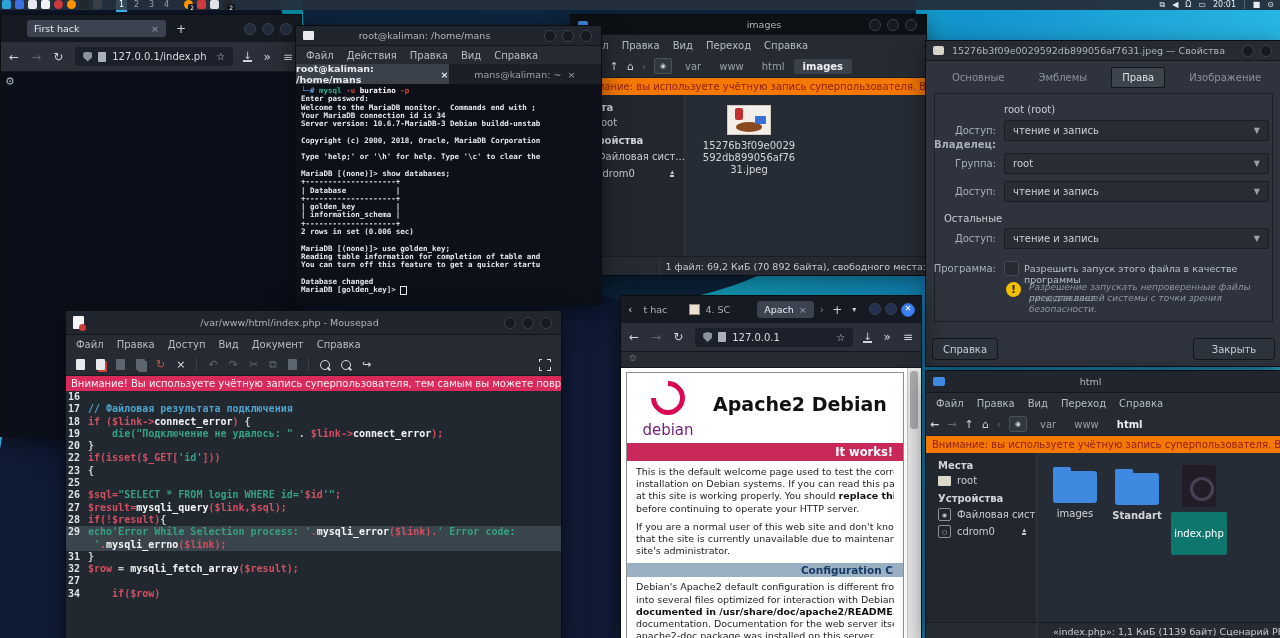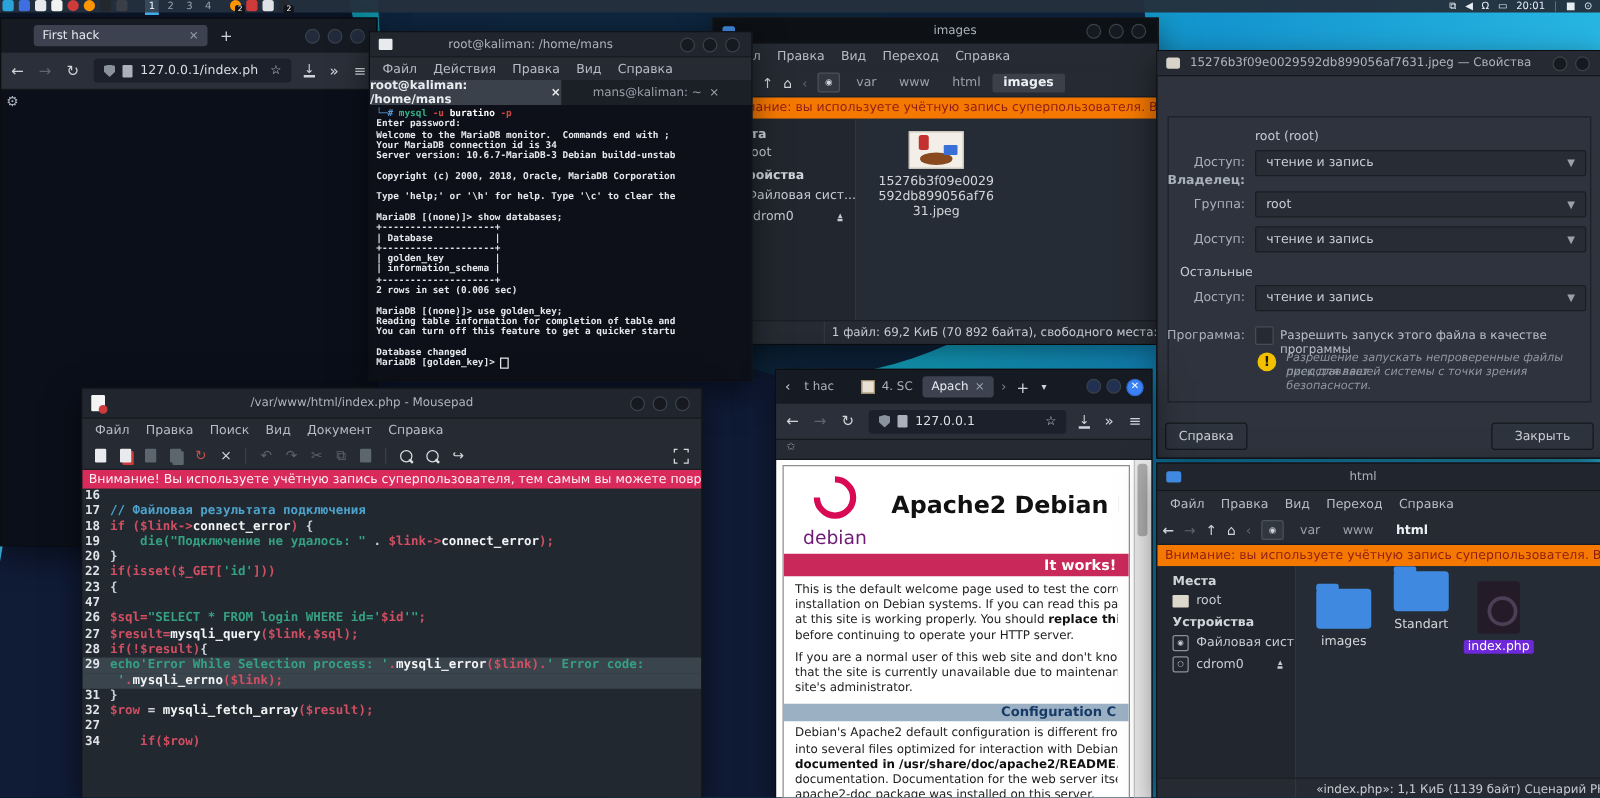--- a/index.html
+++ b/index.html
@@ -44,21 +44,21 @@
   .srow{display:flex;align-items:center;gap:6px;margin:4px 0 0 12px;white-space:nowrap;font-size:10px;color:#c6ccd3;}
   .sf{width:13px;height:10px;background:#ddd8cc;border-radius:1px;flex:none;}
   .sdisk{width:11px;height:11px;border:1px solid #8b929c;border-radius:2px;flex:none;display:flex;align-items:center;justify-content:center;font-size:6px;color:#c6ccd3;}
   .eject{margin-left:auto;margin-right:10px;border-bottom:2px solid #c6ccd3;font-size:7px;line-height:5px;color:#c6ccd3;}
   .status{position:absolute;border-top:1px solid #1a1e24;background:#262b33;color:#c6ccd3;font-size:9.5px;display:flex;align-items:center;white-space:nowrap;overflow:hidden;}
   .fold{width:44px;height:32px;background:#3f8ae0;border-radius:3px;position:relative;}
   .fold::before{content:"";position:absolute;top:-4px;left:0;width:18px;height:5px;background:#3f8ae0;border-radius:2px 2px 0 0;}
   .phpfile{width:34px;height:42px;background:#241b29;border-radius:3px;position:relative;overflow:hidden;}
   .phpfile::after{content:"";position:absolute;left:8px;top:12px;width:18px;height:18px;border:3px solid #4a3f55;border-radius:50%;}
   .ilabel{font-size:10px;color:#d3d7dc;text-align:center;margin-top:5px;white-space:nowrap;}
-  .sel{background:#6d28d9;color:#fff;border-radius:2px;padding:0 3px;display:inline-block;}
+  .sel{background:#0f766e;color:#fff;border-radius:2px;padding:16px 3px;display:inline-block;}
   
   .fftabs{background:#161a22;display:flex;align-items:center;color:#aab1ba;}
   .fftab{border-radius:3px;padding:3px 7px;display:flex;gap:5px;align-items:center;font-size:9.5px;white-space:nowrap;overflow:hidden;}
   .fftab.act{background:#3c4250;color:#e6eaee;}
   .ffnav{background:#2a2f39;display:flex;align-items:center;padding:0 8px;border-bottom:1px solid #14171c;}
   .navico{font-size:12px;color:#cfd4da;margin-right:12px;}
   .navico.dim{color:#5d656f}
   .urlbar{flex:1;background:#1b202a;border-radius:3px;height:19px;display:flex;align-items:center;gap:6px;padding:0 8px;color:#dadde2;font-size:10px;}
   .shield{width:9px;height:10px;background:#8a929e;clip-path:polygon(0 12%,50% 0,100% 12%,100% 58%,50% 100%,0 58%);flex:none;}
   .pgico{width:8px;height:10px;background:#aab1ba;border-radius:1px;flex:none;}
@@ -282,20 +282,26 @@
 
   <div class="win" style="left:925px;top:40px;width:355px;height:325px;background:#2e333d;">
     <div class="tb" style="background:#262b33;">
       <span class="appico" style="background:#d7d3c8;width:11px;height:9px;"></span>
       <span class="ti">15276b3f09e0029592db899056af7631.jpeg — Свойства</span>
       <span class="dots">
         <span class="dot"></span>
         <span class="dot"></span>
       </span>
     </div>
+    <div style="display:flex;gap:14px;align-items:center;padding:6px 0 6px 16px;">
+      <span class="ptab">Основные</span>
+      <span class="ptab">Эмблемы</span>
+      <span class="ptab act">Права</span>
+      <span class="ptab">Изображение</span>
+    </div>
     <div style="position:absolute;left:8px;top:52px;right:8px;bottom:44px;border:1px solid #1d2127;"></div>
 
     <span class="plabel" style="left:0px;top:63px;font-weight:bold;margin-top:35px;">Владелец:</span>
     <span class="pvalue" style="position:absolute;left:78px;top:63px;">root (root)</span>
 
     <span class="plabel" style="left:0px;top:84px;">Доступ:</span>
     <div class="dd" style="left:78px;top:79px;right:12px;">
       <span>чтение и запись</span>
         <span class="caret">▼</span>
     </div>
@@ -335,21 +341,21 @@
   <div class="win" style="left:620px;top:295px;width:300px;height:343px;">
     <div class="fftabs" style="height:27px;">
       <span style="margin-left:7px;font-size:11px;color:#cfd4da;">‹</span>
       <span class="fftab" style="width:30px;margin-left:4px;">
           <span>t hac</span>
         </span>
       <span class="fftab" style="margin-left:2px;">
         <span style="width:9px;height:9px;background:#e8e2d4;border:1px solid #9a8a6a;display:inline-block;"></span>
         <span>4. SC</span>
       </span>
-      <span class="fftab act" style="margin-left:1px;">
+      <span class="fftab act" style="margin-left:20px;">
         <span>Apach</span>
         <span style="color:#9aa1ab;">×</span>
       </span>
       <span style="margin-left:6px;font-size:11px;color:#7b828c;">›</span>
       <span style="margin-left:8px;font-size:12px;color:#cfd4da;">+</span>
       <span style="margin-left:10px;font-size:8px;color:#cfd4da;">▾</span>
       <span class="dots" style="margin-left:auto;gap:4px;margin-right:6px;">
         <span class="dot" style="background:#223152;"></span>
         <span class="dot" style="background:#223152;"></span>
         <span class="dot" style="background:#3b82f6;border-color:#2f68c8;color:#fff;font-size:8px;line-height:10px;text-align:center;width:12px;height:12px;">✕</span>
@@ -449,21 +455,21 @@
           <span class="sdisk">○</span>
           <span>cdrom0</span>
           <span class="eject">▴</span>
         </div>
     </div>
     <div class="fmmain" style="left:111px;top:82px;right:0;bottom:16px;">
       <div style="position:absolute;left:10px;top:18px;width:56px;text-align:center;">
         <div class="fold" style="margin:0 auto;"></div>
         <div class="ilabel">images</div>
       </div>
-      <div style="position:absolute;left:72px;top:4px;width:56px;text-align:center;">
+      <div style="position:absolute;left:72px;top:20px;width:56px;text-align:center;font-weight:bold;">
         <div class="fold" style="margin:0 auto;"></div>
         <div class="ilabel">Standart</div>
       </div>
       <div style="position:absolute;left:134px;top:12px;width:56px;text-align:center;">
         <div class="phpfile" style="margin:0 auto;"></div>
         <div class="ilabel"><span class="sel">index.php</span></div>
       </div>
     </div>
     <div class="status" style="left:0;bottom:0;right:0;height:16px;">
       <span style="width:110px;border-right:1px solid #31363f;height:100%;"></span>
@@ -479,21 +485,21 @@
       <span class="ti">/var/www/html/index.php - Mousepad</span>
       <span class="dots">
         <span class="dot"></span>
         <span class="dot"></span>
         <span class="dot"></span>
       </span>
     </div>
     <div class="menu" style="height:19px;">
       <span>Файл</span>
       <span>Правка</span>
-      <span>Поиск</span>
+      <span>Доступ</span>
       <span>Вид</span>
       <span>Документ</span>
       <span>Справка</span>
     </div>
     <div class="mptool" style="height:21px;">
       <span class="ipage"></span>
       <span class="ipage" style="box-shadow:2px 2px 0 #cf3a3a;"></span>
       <span class="ipage dim"></span>
       <span class="ipage dim" style="box-shadow:2px 2px 0 #5d656f;"></span>
       <span class="mi" style="color:#c7524a;">↻</span>
@@ -514,21 +520,21 @@
       <span>Внимание! Вы используете учётную запись суперпользователя, тем самым вы можете повредить систему.</span>
     </div>
     <div class="editor code" style="left:0;top:80px;right:0;bottom:0;">
         <div class="crow"><span class="ln">16</span><span> </span></div>
         <div class="crow"><span class="ln">17</span><span><span class="t-c">// Файловая результата подключения</span></span></div>
         <div class="crow"><span class="ln">18</span><span><span class="t-k">if (</span><span class="t-v">$link</span><span class="t-k">-&gt;</span><span class="t-f">connect_error</span><span class="t-k">) </span><span class="t-w">{</span></span></div>
         <div class="crow"><span class="ln">19</span><span><span class="t-w">    </span><span class="t-s">die("Подключение не удалось: "</span><span class="t-w"> . </span><span class="t-v">$link</span><span class="t-k">-&gt;</span><span class="t-f">connect_error</span><span class="t-k">);</span></span></div>
         <div class="crow"><span class="ln">20</span><span><span class="t-w">}</span></span></div>
         <div class="crow"><span class="ln">22</span><span><span class="t-k">if(isset(</span><span class="t-v">$_GET</span><span class="t-k">[</span><span class="t-s">'id'</span><span class="t-k">]))</span></span></div>
         <div class="crow"><span class="ln">23</span><span><span class="t-w">{</span></span></div>
-        <div class="crow"><span class="ln">47</span><span> </span></div>
+        <div class="crow"><span class="ln">25</span><span> </span></div>
         <div class="crow"><span class="ln">26</span><span><span class="t-v">$sql</span><span class="t-k">=</span><span class="t-s">"SELECT * FROM login WHERE id='</span><span class="t-v">$id</span><span class="t-s">'"</span><span class="t-k">;</span></span></div>
         <div class="crow"><span class="ln">27</span><span><span class="t-v">$result</span><span class="t-k">=</span><span class="t-f">mysqli_query</span><span class="t-k">(</span><span class="t-v">$link</span><span class="t-k">,</span><span class="t-v">$sql</span><span class="t-k">);</span></span></div>
         <div class="crow"><span class="ln">28</span><span><span class="t-k">if(!</span><span class="t-v">$result</span><span class="t-k">)</span><span class="t-w">{</span></span></div>
         <div class="crow hl"><span class="ln">29</span><span><span class="t-s">echo</span><span class="t-s">'Error While Selection process: '</span><span class="t-k">.</span><span class="t-f">mysqli_error</span><span class="t-k">(</span><span class="t-v">$link</span><span class="t-k">).</span><span class="t-s">' Error code:</span></span></div>
         <div class="crow hl"><span class="ln"></span><span><span class="t-s"> '</span><span class="t-k">.</span><span class="t-f">mysqli_errno</span><span class="t-k">(</span><span class="t-v">$link</span><span class="t-k">);</span></span></div>
         <div class="crow"><span class="ln">31</span><span><span class="t-w">}</span></span></div>
         <div class="crow"><span class="ln">32</span><span><span class="t-v">$row</span><span class="t-w"> = </span><span class="t-f">mysqli_fetch_array</span><span class="t-k">(</span><span class="t-v">$result</span><span class="t-k">);</span></span></div>
         <div class="crow"><span class="ln">27</span><span> </span></div>
         <div class="crow"><span class="ln">34</span><span><span class="t-w">    </span><span class="t-k">if(</span><span class="t-v">$row</span><span class="t-k">)</span></span></div>
       </div>

